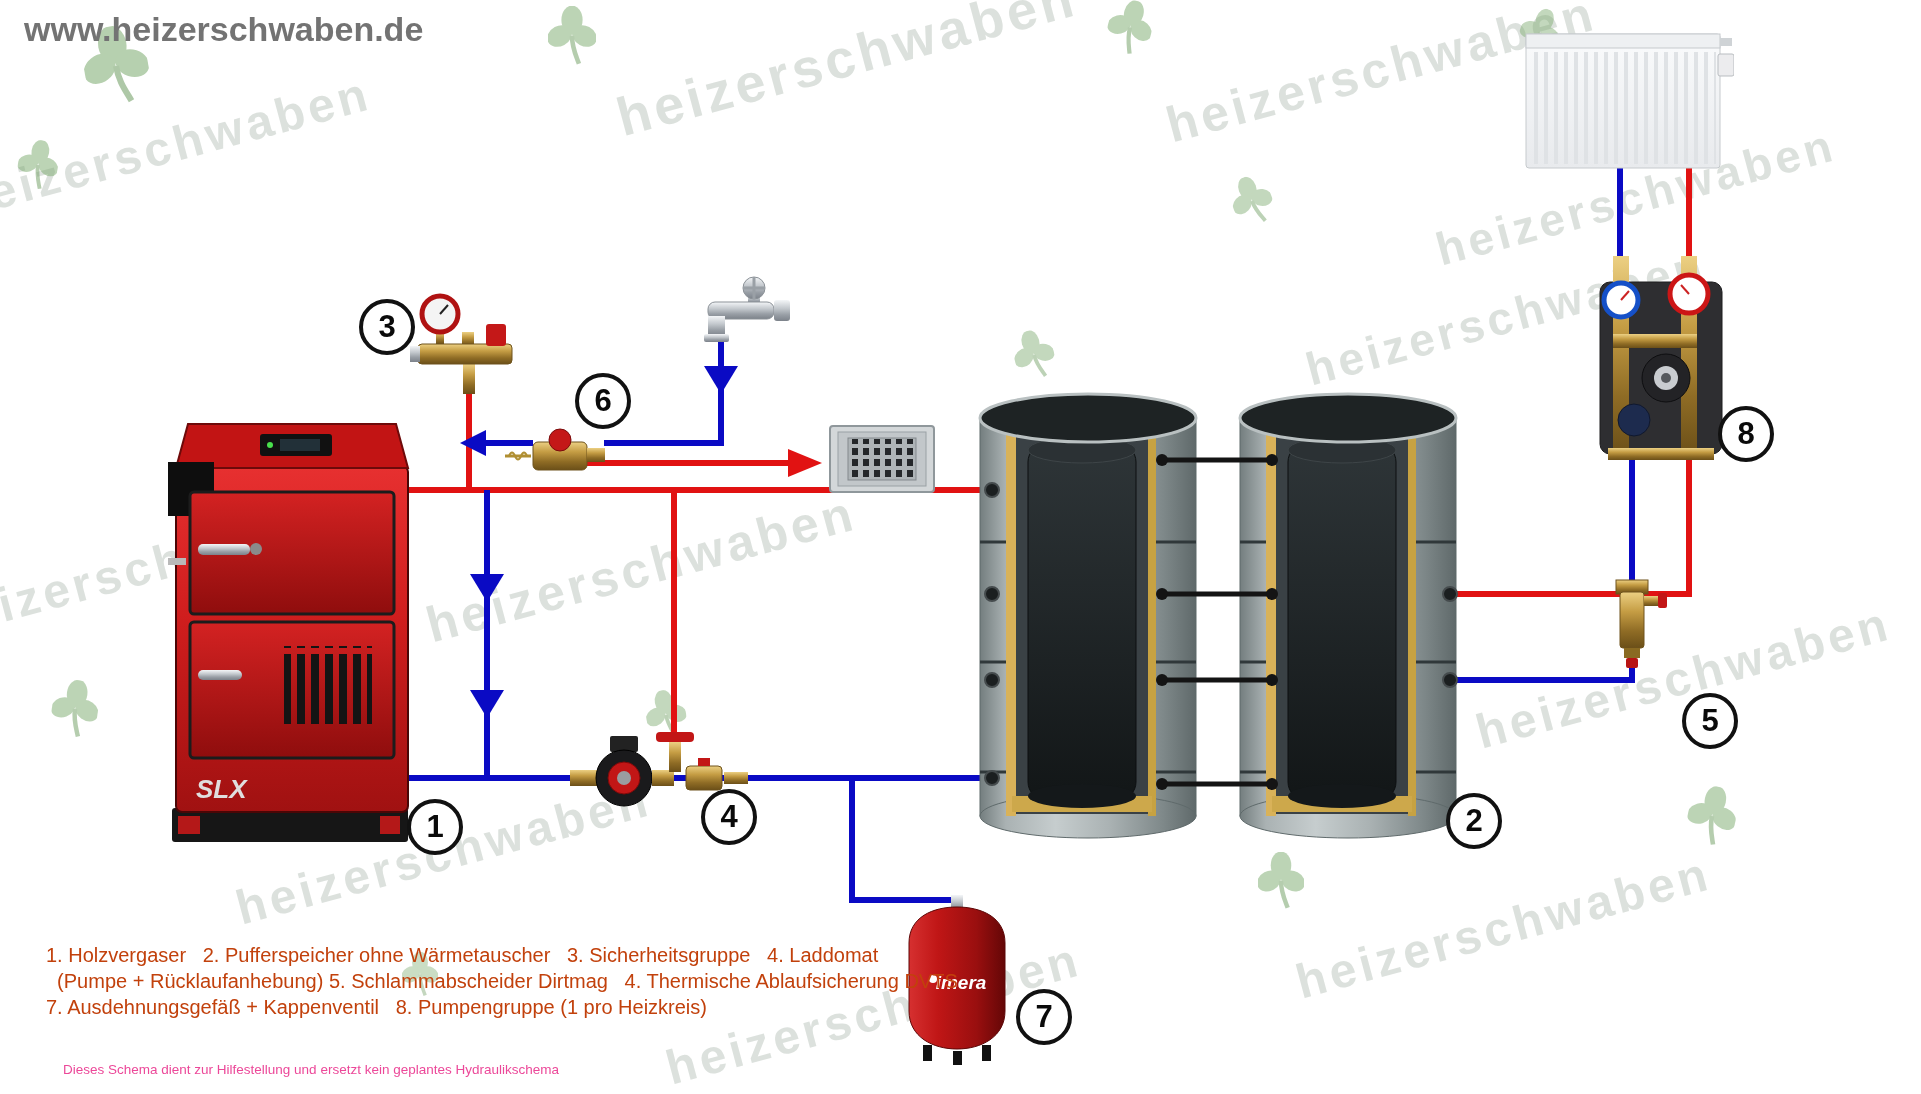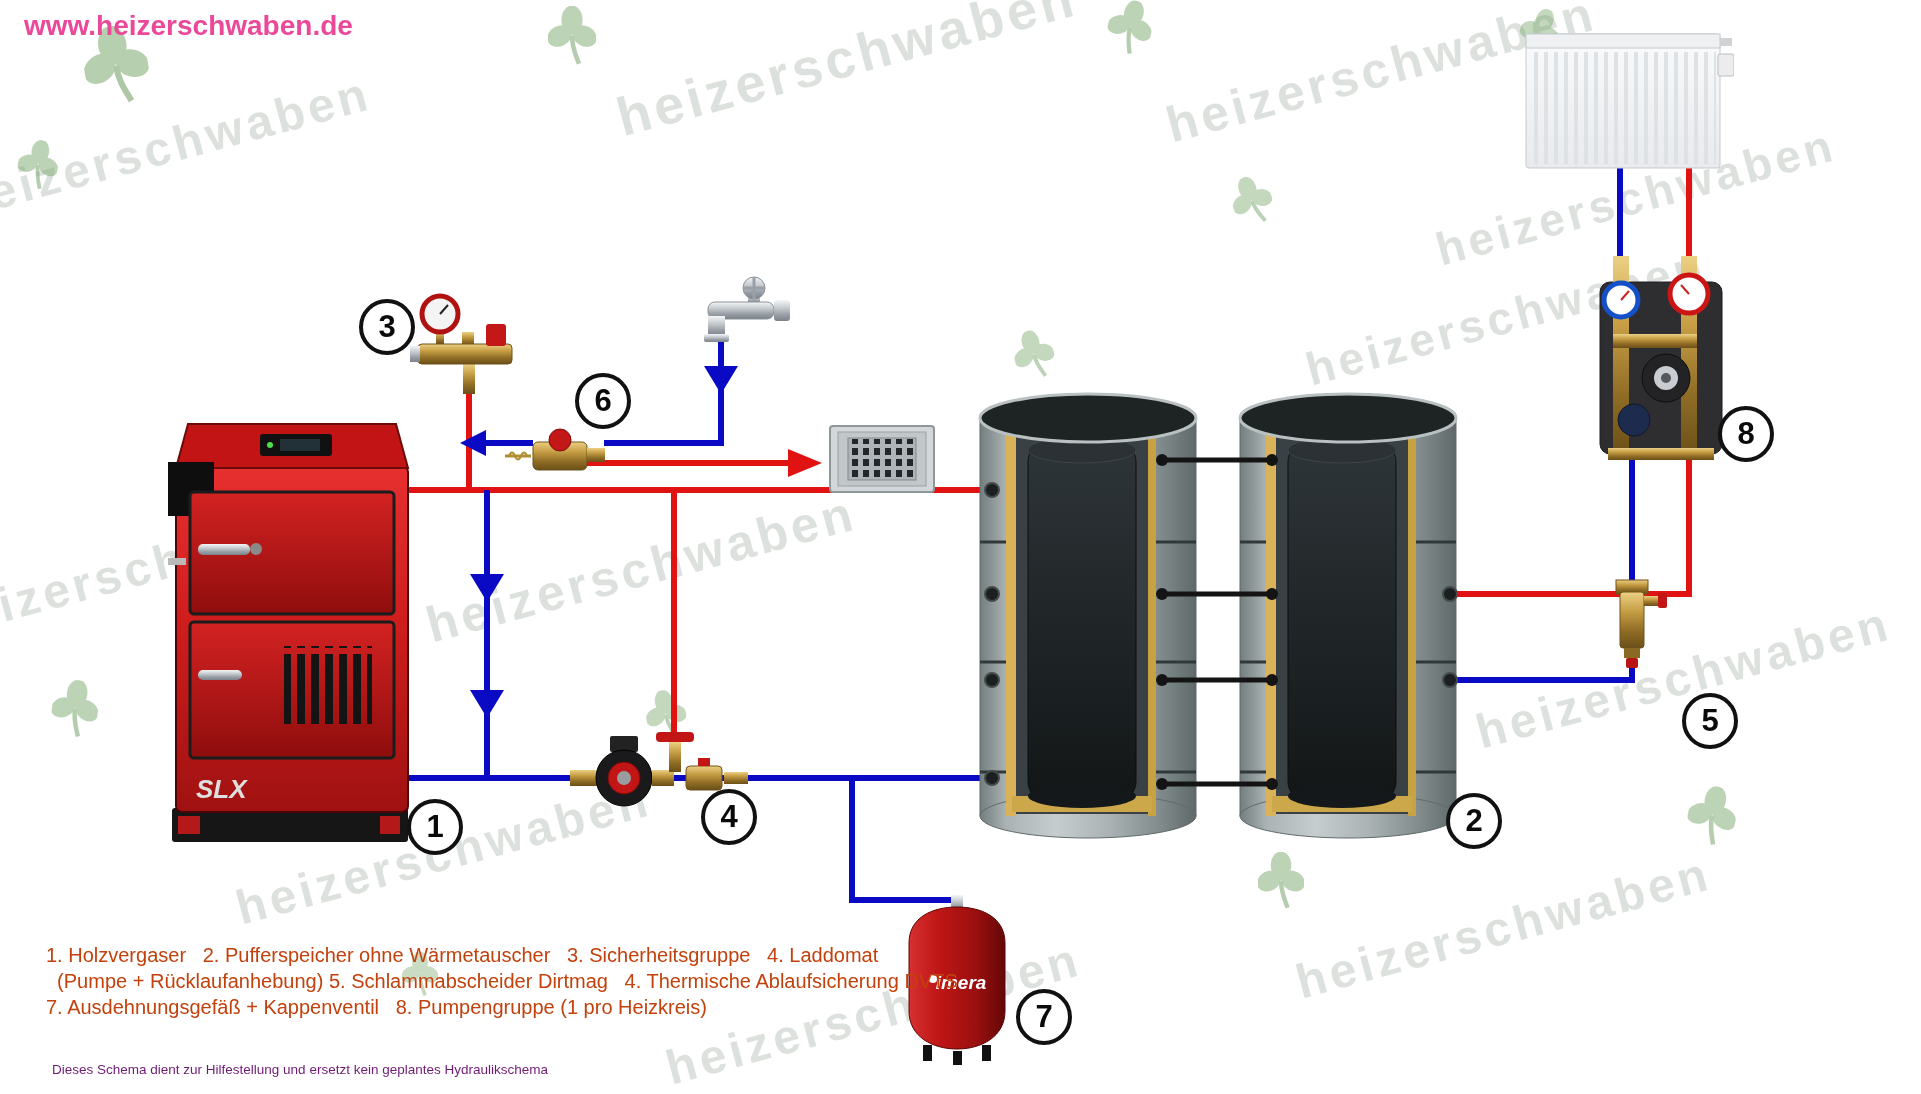--- a/index.html
+++ b/index.html
@@ -7,24 +7,24 @@
           font-family:"Liberation Sans",sans-serif;}
   .wm{position:absolute;z-index:0;font-weight:600;letter-spacing:4px;white-space:nowrap;
       color:rgba(128,148,132,0.28);transform:rotate(-15deg);}
   .leaf{position:absolute;z-index:0;}
   #pipes{position:absolute;left:0;top:0;z-index:1;}
   .comp{position:absolute;z-index:2;}
   #overlay{position:absolute;left:0;top:0;z-index:3;}
   .marker{position:absolute;z-index:6;width:56px;height:56px;border-radius:50%;
           background:#fff;border:4px solid #111;display:flex;align-items:center;justify-content:center;
           font-size:31px;font-weight:bold;color:#0a0a0a;box-sizing:border-box;}
-  .site-title{position:absolute;left:24px;top:10px;z-index:5;font-size:28px;font-weight:700;color:#ec4899;}
+  .site-title{position:absolute;left:24px;top:10px;z-index:5;font-size:34px;font-weight:700;color:#737373;}
   .legend{position:absolute;left:46px;top:942px;z-index:5;font-size:20px;color:#c2410c;line-height:26px;}
   .legend div{white-space:pre;}
-  .disclaimer{position:absolute;left:52px;top:1062px;z-index:5;font-size:13.5px;color:#701a75;}
+  .disclaimer{position:absolute;left:63px;top:1062px;z-index:5;font-size:13.5px;color:#ec4899;}
 </style>
 </head>
 <body>
 
 <div id="canvas">
 
   <svg width="0" height="0" style="position:absolute" aria-hidden="true">
     <defs>
       <linearGradient id="gTank" x1="0" y1="0" x2="1" y2="0">
         <stop offset="0" stop-color="#747e7f"></stop>

